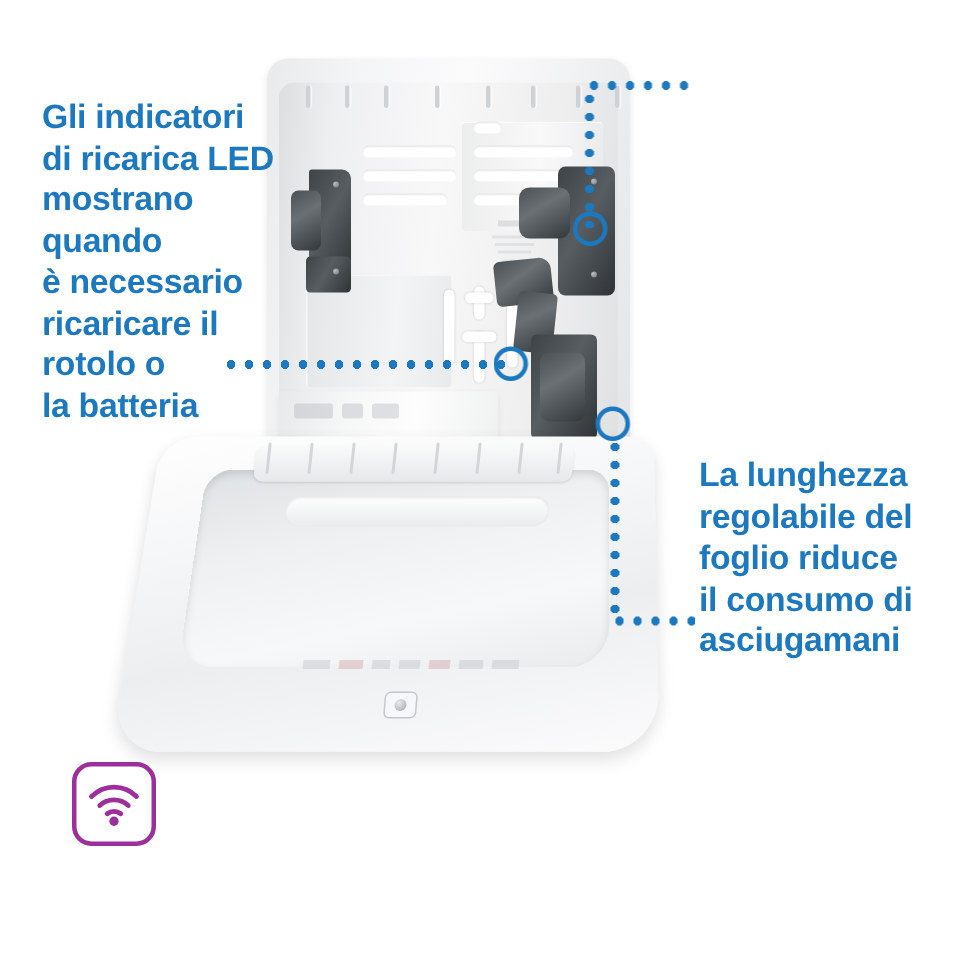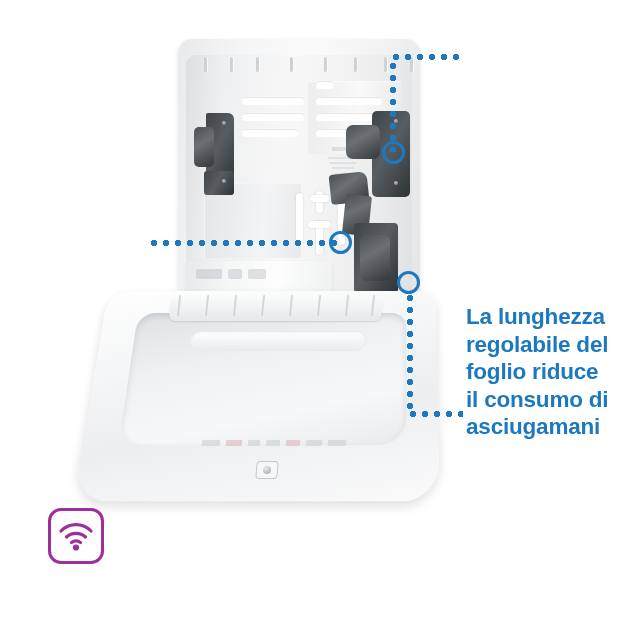--- a/index.html
+++ b/index.html
@@ -276,20 +276,28 @@
   <div class="ring" id="ring-left"></div>
 
   <div class="dots-v" id="leader-tr-v"></div>
   <div class="dots-h" id="leader-tr-h"></div>
   <div class="ring" id="ring-tr"></div>
 
   <div class="dots-v" id="leader-br-v"></div>
   <div class="dots-h" id="leader-br-h"></div>
   <div class="ring" id="ring-br"></div>
 
+  <div class="callout" id="callout-left">Gli indicatori
+di ricarica LED
+mostrano
+quando
+è necessario
+ricaricare il
+rotolo o
+la batteria</div>
 
 
   <div class="callout" id="callout-br">La lunghezza
 regolabile del
 foglio riduce
 il consumo di
 asciugamani</div>
 
   <div class="footer">
     <div class="wifi-box">

